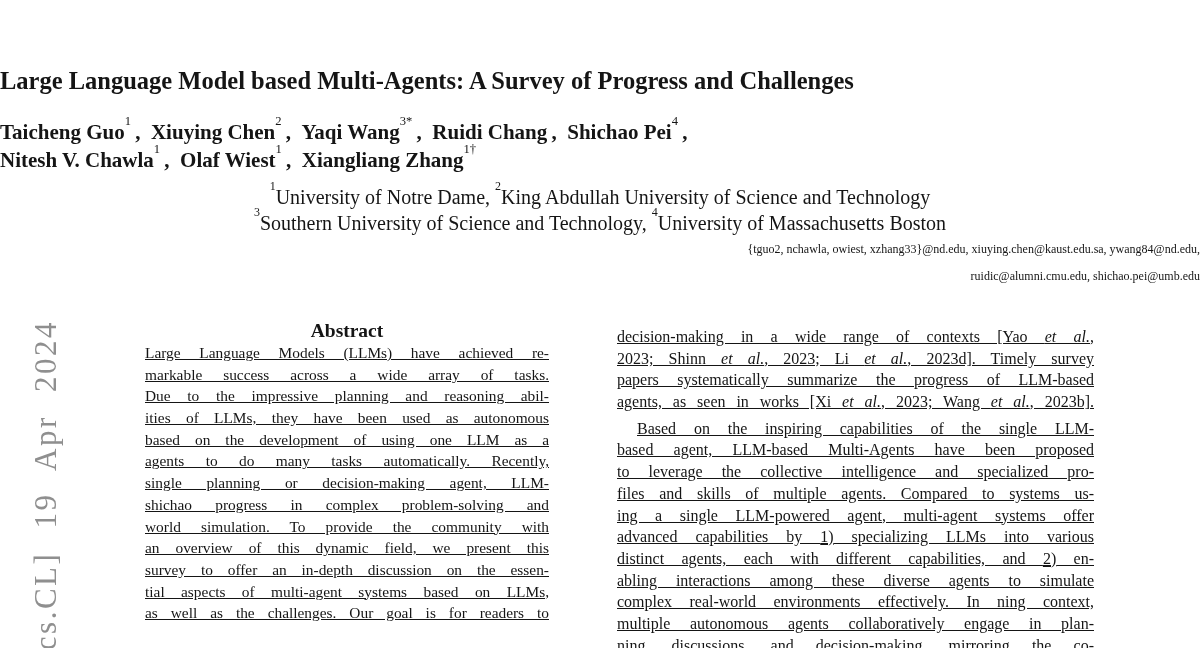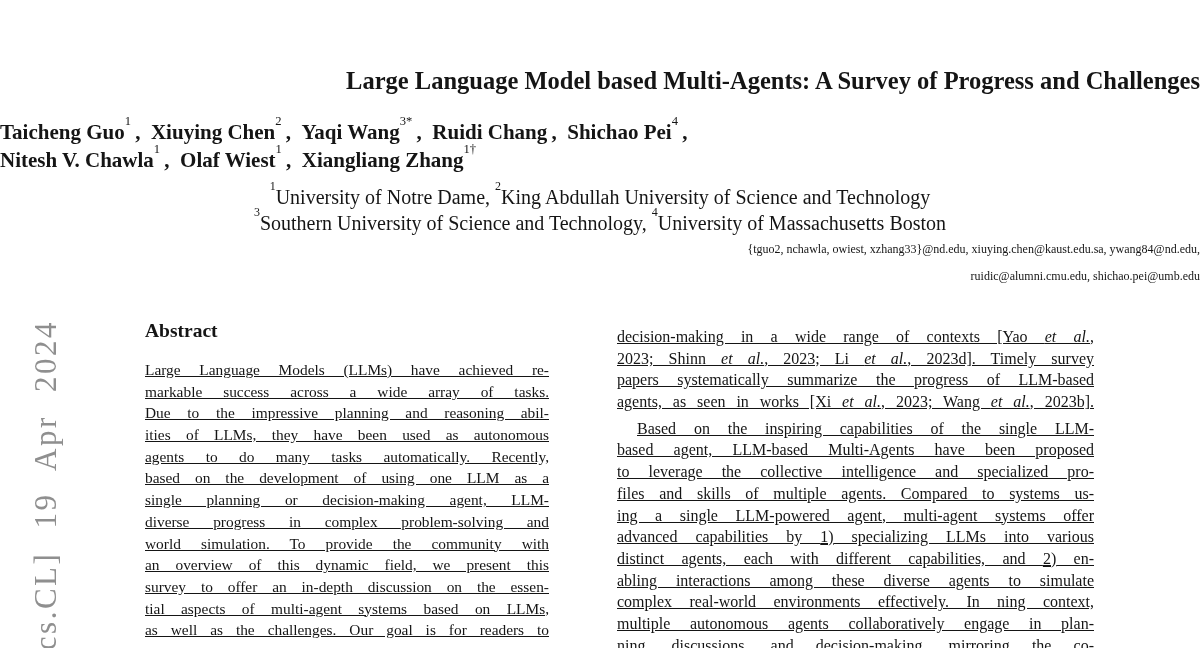--- a/index.html
+++ b/index.html
@@ -26,21 +26,21 @@
     line-height: 36px;
     letter-spacing: 2.5px;
     word-spacing: 13px;
     white-space: pre;
     color: #8f8f8f;
   }
   .title {
     position: absolute;
     left: 0; top: 67px;
     width: 100%;
-    text-align: right;
+    text-align: left;
     font-size: 24.5px;
     font-weight: bold;
     line-height: 28px;
   }
   .authors {
     position: absolute;
     left: 0; top: 118px;
     width: 100%;
     text-align: left;
     font-size: 21px;
@@ -68,23 +68,23 @@
     width: 100%;
     text-align: right;
     font-size: 12px;
     line-height: 26.5px;
   }
   .col { position: absolute; }
   .col-left {
     left: 145px; top: 320px; width: 404px;
   }
   .abs-heading {
+    text-align: center;
     font-size: 19.5px;
     font-weight: bold;
-    margin-bottom: 17px;
   }
   .abs-body { font-size: 15.4px; }
   .col-right {
     left: 617px; top: 326px; width: 477px;
     font-size: 16px;
   }
   .jline {
     text-align: justify;
     text-align-last: justify;
     line-height: 21.7px;
@@ -125,24 +125,24 @@
   </div>
 
   <div class="col col-left">
     <div class="abs-heading">Abstract</div>
     <div class="abs-body">
         <div class="para">
           <div class="jline">Large Language Models (LLMs) have achieved re-</div>
           <div class="jline">markable success across a wide array of tasks.</div>
           <div class="jline">Due to the impressive planning and reasoning abil-</div>
           <div class="jline">ities of LLMs, they have been used as autonomous</div>
+          <div class="jline">based on the development of using one LLM as a</div>
           <div class="jline">agents to do many tasks automatically. Recently,</div>
-          <div class="jline">based on the development of using one LLM as a</div>
           <div class="jline">single planning or decision-making agent, LLM-</div>
-          <div class="jline">diverse progress in complex problem-solving and</div>
+          <div class="jline">shichao progress in complex problem-solving and</div>
           <div class="jline">world simulation. To provide the community with</div>
           <div class="jline">an overview of this dynamic field, we present this</div>
           <div class="jline">survey to offer an in-depth discussion on the essen-</div>
           <div class="jline">tial aspects of multi-agent systems based on LLMs,</div>
           <div class="jline">as well as the challenges. Our goal is for readers to</div>
         </div>
       </div>
   </div>
 
   <div class="col col-right">

